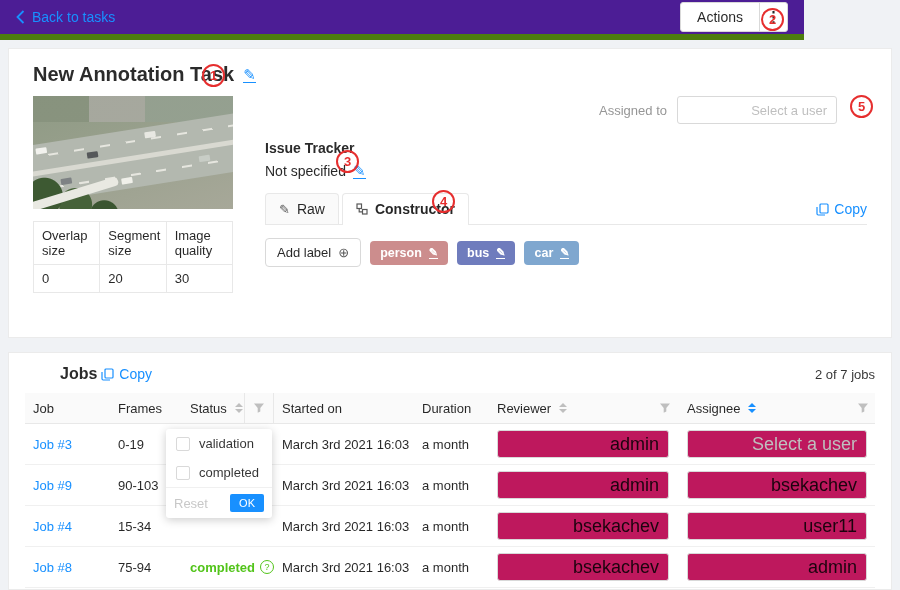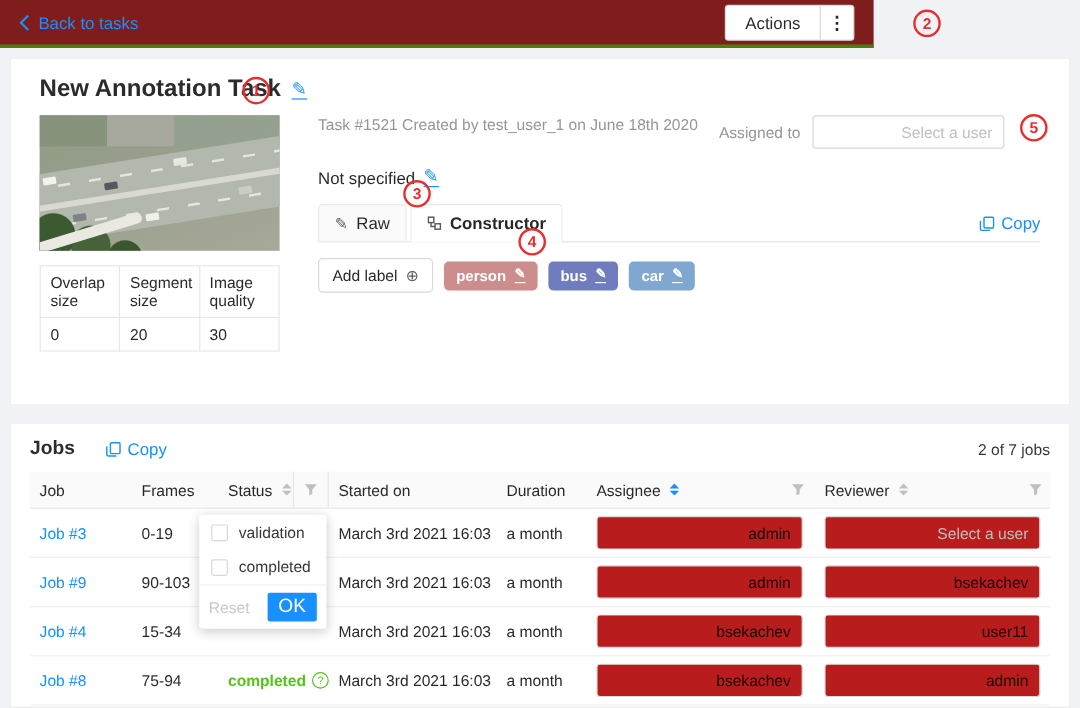--- a/index.html
+++ b/index.html
@@ -9,22 +9,22 @@
     background: #f0f2f5;
     color: rgba(0,0,0,0.85);
     font-size: 14px;
     position: relative;
     overflow: hidden;
   }
   input { font-family: "Liberation Sans", sans-serif; outline: none; text-align: right; }
   input::placeholder { color: #bfbfbf; }
 
   
-  .topbar { position: absolute; top:0; left:0; width:728px; height:40px; background:#7f1d1d;
-            border-bottom:3px solid #4d7c0f; display:flex; align-items:center; padding:0 16px; }
+  .topbar { position: absolute; top:0; left:0; width:804px; height:40px; background:#4c1d95;
+            border-bottom:6px solid #4d7c0f; display:flex; align-items:center; padding:0 16px; }
   .back-link { display:flex; align-items:center; gap:7px; color:#1890ff; cursor:pointer; font-size:14px; }
   .topbar-right { margin-left:auto; display:flex; align-items:center; }
   .actions-btn { display:flex; align-items:stretch; height:30px; border:1px solid #d9d9d9;
                  border-radius:3px; background:#fff; cursor:pointer; }
   .actions-btn .label { padding:0 16px; display:flex; align-items:center; }
   .actions-btn .more { width:28px; display:flex; align-items:center; justify-content:center;
                        border-left:1px solid #d9d9d9; font-size:15px; font-weight:bold; }
 
   
   .card { position:absolute; background:#fff; border:1px solid #ebebeb; }
@@ -85,21 +85,21 @@
 
   .labels-row { display:flex; align-items:center; gap:9px; margin-top:13px; }
   .add-label-btn { display:flex; align-items:center; gap:7px; border:1px solid #d9d9d9; background:#fff;
                    border-radius:4px; padding:6px 11px; font-size:13px; cursor:pointer; color:rgba(0,0,0,0.85); }
   .plus-icon { color:#595959; font-size:13px; line-height:1; }
   .chip { display:flex; align-items:center; gap:7px; color:#fff; border-radius:4px;
           padding:5px 10px; font-size:12.5px; font-weight:600; cursor:pointer; }
   .chip-pencil { color:#fff; font-size:11px; line-height:1; border-bottom:1px solid #fff; }
 
   
-  .jobs-head { display:flex; align-items:center; gap:26px; }
+  .jobs-head { display:flex; align-items:center; gap:4px;margin-left:35px; }
   .jobs-title { font-size:16px; font-weight:700; color:#2b2b2b; }
   .jobs-copy { display:flex; align-items:center; gap:5px; color:#1890ff; font-size:14px; cursor:pointer; }
   .jobs-count { margin-left:auto; font-size:13px; color:rgba(0,0,0,0.8); }
 
   .jtable { margin-top:10px; font-size:13px; }
   .jrow { display:grid; grid-template-columns:85px 72px 62px 30px 140px 75px 190px 198px;
           align-items:center; min-height:41px; border-bottom:1px solid #f0f0f0; }
   .jrow.jheader { background:#fafafa; min-height:30px; border-bottom:1px solid #e8e8e8; }
   .jcell { padding:0 8px; overflow:hidden; white-space:nowrap; }
   .head-flex { display:flex; align-items:center; gap:5px; height:30px; }
@@ -112,33 +112,33 @@
   .caret-down { width:0; height:0; border-left:4px solid transparent; border-right:4px solid transparent;
                 border-top:4px solid #bfbfbf; }
   .sorter.active .caret-up { border-bottom-color:#1890ff; }
   .sorter.active .caret-down { border-top-color:#1890ff; }
   .job-link { color:#1890ff; cursor:pointer; }
   .status-cell { grid-column:3 / 5; display:flex; align-items:center; gap:5px; padding:0 8px; }
   .status-completed { font-weight:600; }
   .qmark { width:14px; height:14px; border:1px solid #52c41a; border-radius:50%; color:#52c41a;
            font-size:9px; display:flex; align-items:center; justify-content:center; flex:none; }
   .cell-input { width:100%; height:28px; border:1px solid #d9d9d9; border-radius:3px; padding:0 9px;
-                font-size:13px; color:rgba(0,0,0,0.85); background:#b91c1c; }
+                font-size:18px; color:rgba(0,0,0,0.85); background:#be185d; }
   .cell-pad { padding:0 10px 0 8px; }
 
   
   .status-dropdown { position:absolute; left:166px; top:429px; width:106px; background:#fff;
                      border-radius:3px; box-shadow:0 2px 10px rgba(0,0,0,0.2); z-index:20; font-size:13px; }
   .sd-item { display:flex; align-items:center; gap:9px; padding:7px 10px; cursor:pointer; color:rgba(0,0,0,0.8); }
   .sd-check { width:14px; height:14px; border:1px solid #d9d9d9; border-radius:2px; background:#fff; flex:none; }
   .sd-footer { display:flex; align-items:center; justify-content:space-between;
                border-top:1px solid #f0f0f0; padding:6px 8px; }
   .sd-reset { color:#c8c8c8; cursor:default; }
   .sd-ok { background:#1890ff; color:#fff; border:none; border-radius:2px; padding:3px 9px;
-           font-size:16px; cursor:pointer; }
+           font-size:11px; cursor:pointer; }
 
   
   .marker { position:absolute; width:23px; height:23px; border:2px solid #e62e2e; border-radius:50%;
             color:#e62e2e; display:flex; align-items:center; justify-content:center;
             font-size:13px; font-weight:600; z-index:30; }
   .m1 { left:202px; top:64px; }
   .m2 { left:761px; top:8px; }
   .m3 { left:336px; top:150px; }
   .m4 { left:432px; top:190px; }
   .m5 { left:850px; top:95px; }
@@ -200,28 +200,28 @@
           <td>0</td>
           <td>20</td>
           <td>30</td>
         </tr>
       </tbody>
         </table>
     </div>
 
     <div class="task-right">
       <div class="meta-row">
-        <span>Task #1521 Created by test_user_1 on June 18th 2020</span>
         <span class="assigned-wrap">
           <span>Assigned to</span>
           <input class="assigned-input" placeholder="Select a user" style="">
         </span>
       </div>
 
       <div class="issue-tracker">
+        <div class="it-label">Issue Tracker</div>
         <div class="it-value">
           <span>Not specified</span>
           <span class="pencil">✎</span>
         </div>
       </div>
 
       <div class="tabs-bar">
         <div class="tab">
           <span class="tab-icon">✎</span>
           <span>Raw</span>
@@ -293,43 +293,43 @@
           </span>
       </div>
       <div class="funnel-cell">
         <svg width="12" height="12" viewBox="0 0 12 12">
             <path d="M1 1.5h10L7.3 6v3.6L4.7 10.8V6z" fill="#bfbfbf"></path>
           </svg>
       </div>
       <div class="jcell">Started on</div>
       <div class="jcell">Duration</div>
       <div class="jcell head-flex">
+        <span>Reviewer</span>
+        <span class="sorter">
+            <i class="caret-up"></i>
+            <i class="caret-down"></i>
+          </span>
+        <span class="funnel-right">
+          <svg width="12" height="12" viewBox="0 0 12 12">
+              <path d="M1 1.5h10L7.3 6v3.6L4.7 10.8V6z" fill="#bfbfbf"></path>
+            </svg>
+        </span>
+      </div>
+      <div class="jcell head-flex">
         <span>Assignee</span>
         <span class="sorter active">
             <i class="caret-up"></i>
             <i class="caret-down"></i>
           </span>
         <span class="funnel-right">
           <svg width="12" height="12" viewBox="0 0 12 12">
               <path d="M1 1.5h10L7.3 6v3.6L4.7 10.8V6z" fill="#bfbfbf"></path>
             </svg>
         </span>
       </div>
-      <div class="jcell head-flex">
-        <span>Reviewer</span>
-        <span class="sorter">
-            <i class="caret-up"></i>
-            <i class="caret-down"></i>
-          </span>
-        <span class="funnel-right">
-          <svg width="12" height="12" viewBox="0 0 12 12">
-              <path d="M1 1.5h10L7.3 6v3.6L4.7 10.8V6z" fill="#bfbfbf"></path>
-            </svg>
-        </span>
-      </div>
     </div>
 
     <div class="jrow">
       <div class="jcell job-link">Job #3</div>
       <div class="jcell">0-19</div>
       <div class="status-cell">
         <span></span>
       </div>
       <div class="jcell">March 3rd 2021 16:03</div>
       <div class="jcell">a month</div>

